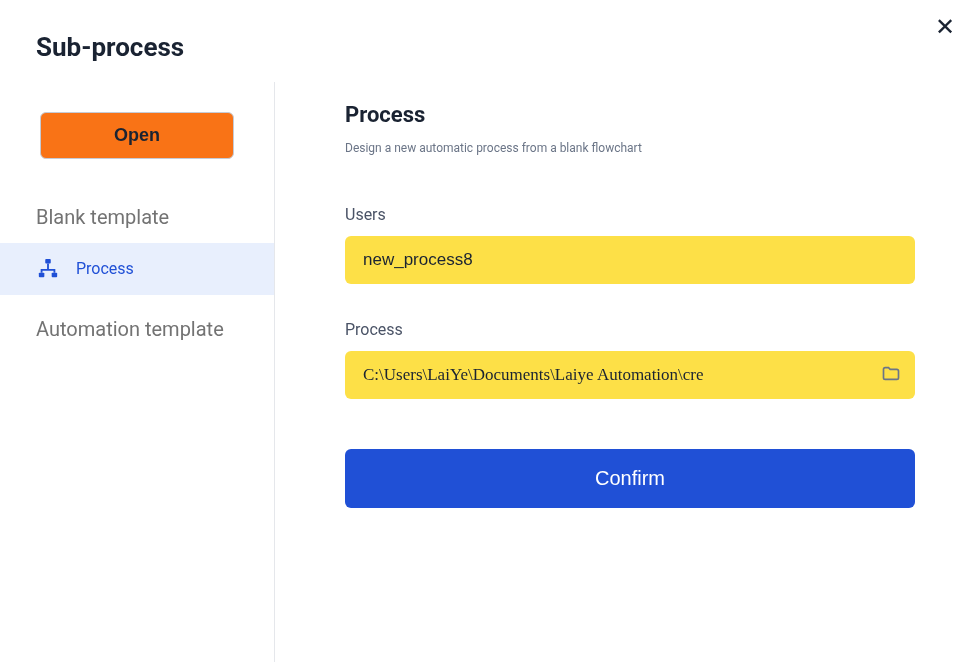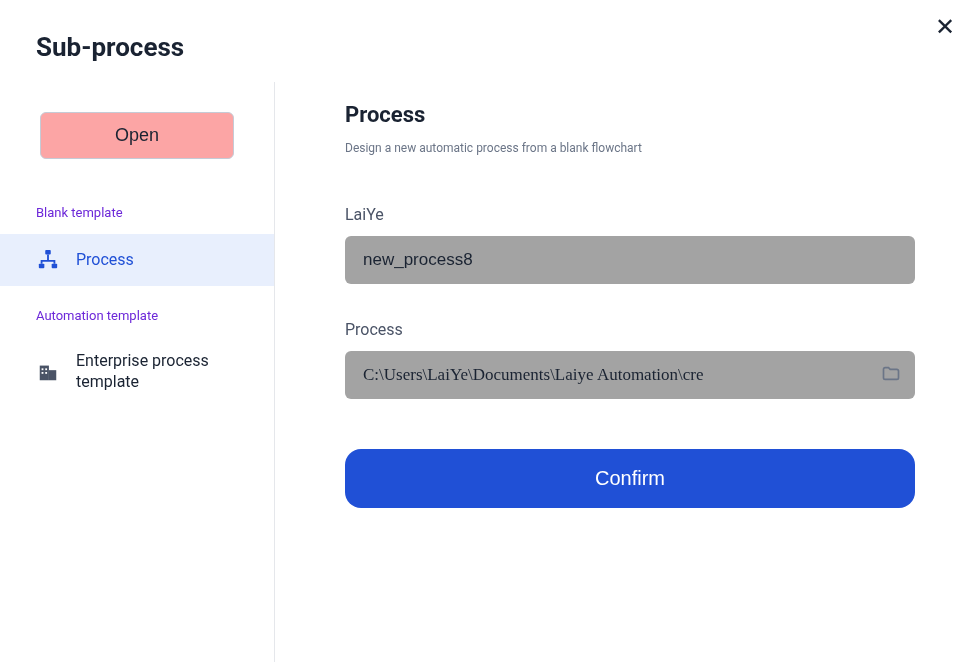--- a/index.html
+++ b/index.html
@@ -37,30 +37,31 @@
       border-right: 1px solid #e5e7eb;
       padding-top: 20px;
     }
     .open-btn {
       display: block;
       width: 194px;
       margin: 10px auto 40px auto;
       padding: 12px 0;
       border: 1px solid #c5cbd6;
       border-radius: 6px;
-      background: #fca5a5;
+      background: #f97316;
       font-size: 18px;
       color: #1a2332;
       cursor: pointer;
       text-align: center;
+      font-weight: bold;
     }
     .sidebar-section-label {
       padding: 6px 36px;
-      font-size: 13px;
-      color: #6d28d9;
+      font-size: 20px;
+      color: #737373;
       margin-bottom: 8px;
     }
     .sidebar-item {
       display: flex;
       align-items: center;
       padding: 14px 36px;
       cursor: pointer;
       font-size: 16px;
       color: #1a2332;
       gap: 16px;
@@ -91,21 +92,21 @@
       font-size: 16px;
       color: #4a5366;
       margin-bottom: 12px;
     }
     .text-input {
       width: 100%;
       padding: 14px 18px;
       font-size: 17px;
       border: none;
       border-radius: 6px;
-      background: #a3a3a3;
+      background: #fde047;
       color: #1a2332;
       margin-bottom: 36px;
     }
     .input-wrapper {
       position: relative;
       margin-bottom: 50px;
     }
     .input-wrapper .text-input {
       margin-bottom: 0;
       padding-right: 44px;
@@ -123,21 +124,21 @@
       display: flex;
       align-items: center;
     }
     .confirm-btn {
       width: 100%;
       padding: 18px 0;
       background: #2050d6;
       color: #fff;
       font-size: 20px;
       border: none;
-      border-radius: 16px;
+      border-radius: 6px;
       cursor: pointer;
     }
   </style>
 </head>
 <body>
 
 <button class="close-btn">
   <span>✕</span>
 </button>
 
@@ -158,40 +159,27 @@
           <rect x="2" y="16" width="6" height="5" rx="1"></rect>
           <rect x="16" y="16" width="6" height="5" rx="1"></rect>
           <path d="M12 6v5 M5 16v-3h14v3 M12 11v2" stroke="#2050d6" stroke-width="2" fill="none"></path>
         </svg>
       </span>
       <span class="sidebar-item-label">Process</span>
     </div>
 
     <div class="sidebar-section-label" style="margin-top:16px;">Automation template</div>
 
-    <div class="sidebar-item">
-      <span class="icon">
-        <svg viewBox="0 0 24 24" width="22" height="22" fill="#4a5366">
-          <rect x="3" y="5" width="10" height="16"></rect>
-          <rect x="13" y="10" width="8" height="11"></rect>
-          <rect x="5" y="8" width="2" height="2" fill="#fff"></rect>
-          <rect x="9" y="8" width="2" height="2" fill="#fff"></rect>
-          <rect x="5" y="12" width="2" height="2" fill="#fff"></rect>
-          <rect x="9" y="12" width="2" height="2" fill="#fff"></rect>
-        </svg>
-      </span>
-      <span class="sidebar-item-label">Enterprise process template</span>
-    </div>
   </div>
 
   <div class="main">
     <h2 class="main-title">Process</h2>
     <p class="main-subtitle">Design a new automatic process from a blank flowchart</p>
 
-    <div class="field-label">LaiYe</div>
+    <div class="field-label">Users</div>
     <input type="text" class="text-input" value="new_process8" style="">
 
     <div class="field-label">Process</div>
     <div class="input-wrapper">
       <input type="text" class="text-input" value="C:\Users\LaiYe\Documents\Laiye Automation\cre" style="">
       <button class="browse-icon">
         <span>
           <svg viewBox="0 0 24 24" width="20" height="20" fill="none" stroke="#6b7587" stroke-width="2">
             <path d="M3 7a2 2 0 0 1 2-2h4l2 2h8a2 2 0 0 1 2 2v8a2 2 0 0 1-2 2H5a2 2 0 0 1-2-2V7z"></path>
           </svg>

